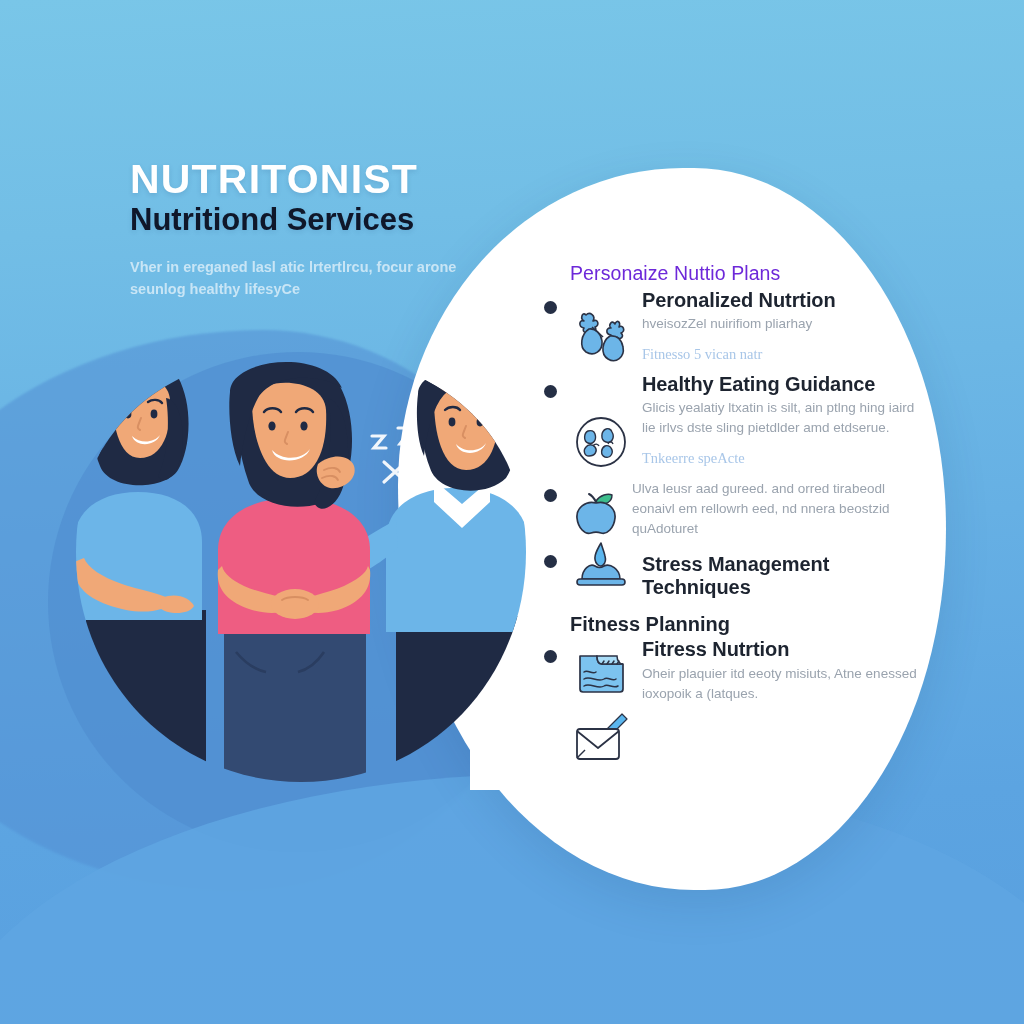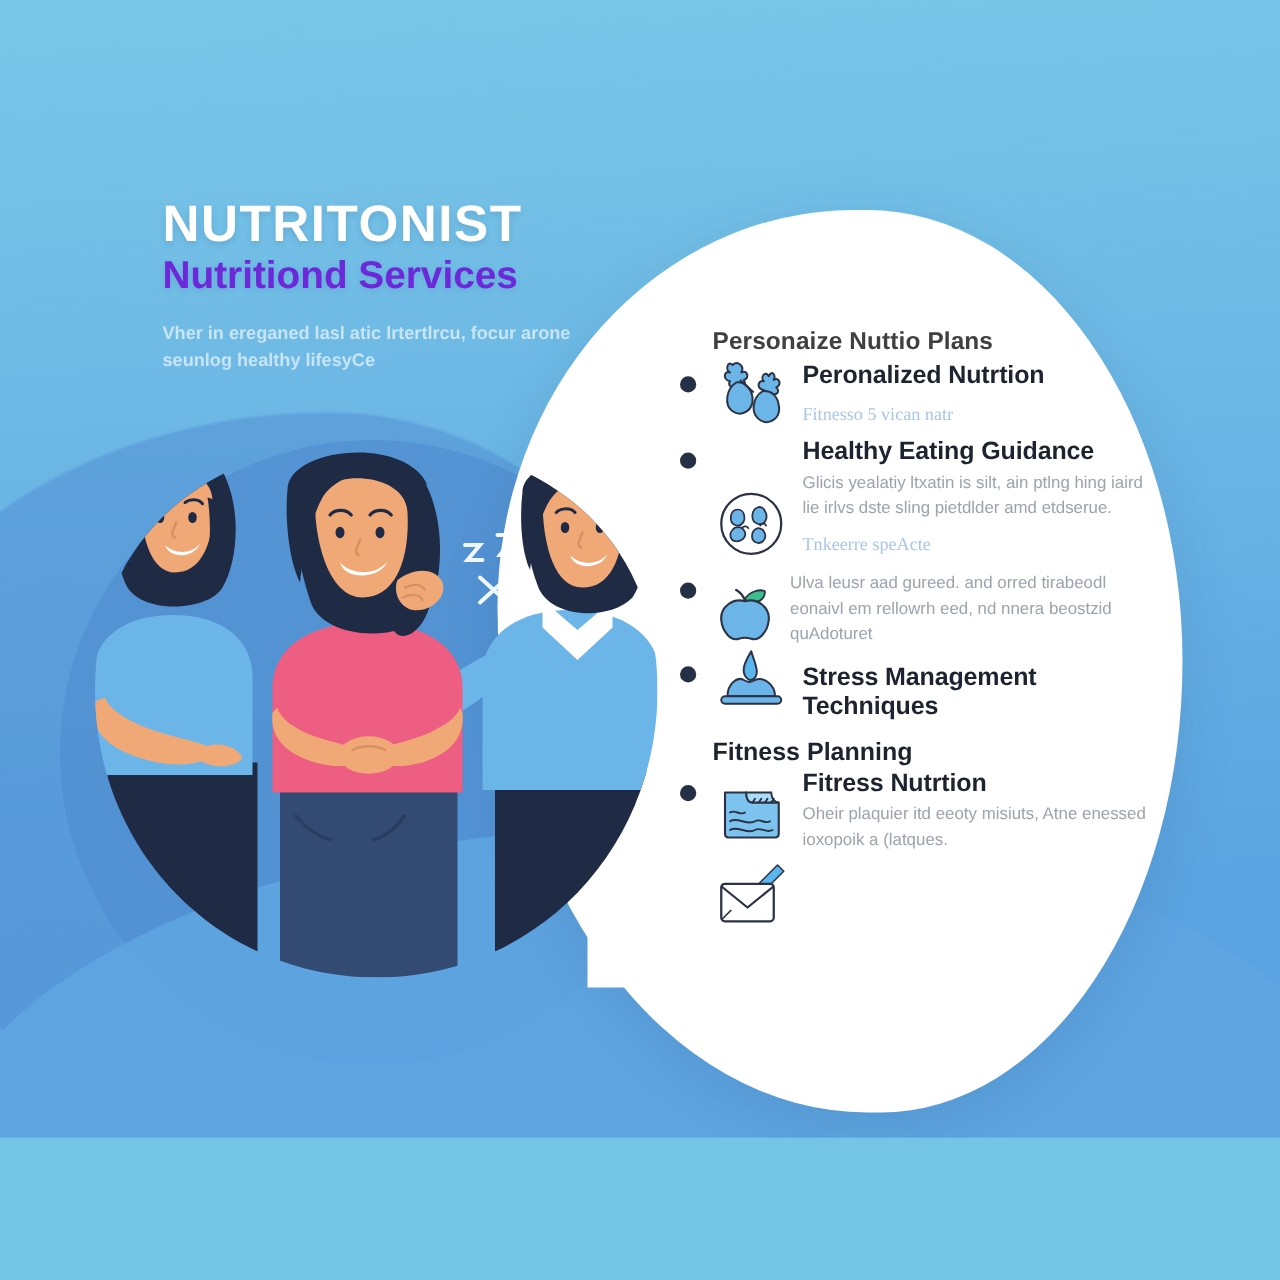--- a/index.html
+++ b/index.html
@@ -2,21 +2,21 @@
 <html><head>
 <meta charset="utf-8">
 <title>Nutritionist Services Infographic</title>
 <style>
   html,body{margin:0;padding:0;}
   body{
     width:1024px;height:1024px;overflow:hidden;
     font-family:"Liberation Sans","DejaVu Sans",sans-serif;
     background:#74c4e6;
   }
-  #poster{position:relative;width:1024px;height:910px;overflow:hidden;}
+  #poster{position:relative;width:1024px;height:1024px;overflow:hidden;}
 
   
   .bg{
     position:absolute;inset:0;
     background:linear-gradient(177deg,#79c6e8 0%,#72bee6 22%,#66b0e4 52%,#5ca4e1 78%,#589fdf 100%);
   }
   .bg-blob-dark{
     position:absolute;left:-120px;top:330px;width:660px;height:560px;
     background:#5390d4;opacity:.55;
     border-radius:58% 42% 46% 54% / 52% 48% 52% 48%;
@@ -50,38 +50,38 @@
   }
 
   
   .header{position:absolute;left:130px;top:158px;width:400px;z-index:6;}
   .title-main{
     font-size:41px;font-weight:700;letter-spacing:1.2px;color:#ffffff;
     line-height:1.05;margin:0 0 2px 0;
     text-shadow:0 2px 5px rgba(30,70,120,.16);
   }
   .title-sub{
-    font-size:31px;font-weight:600;color:#6d28d9;line-height:1.12;margin:0;
+    font-size:31px;font-weight:600;color:#0f172a;line-height:1.12;margin:0;
     text-shadow:0 2px 5px rgba(30,70,120,.14);
   }
   .title-desc{
     margin:18px 0 0 0;font-size:14.5px;line-height:1.55;
     color:rgba(255,255,255,.62);font-weight:700;
     filter:blur(.35px);
     max-width:350px;
   }
 
   
   .illus{position:absolute;left:66px;top:352px;width:470px;height:430px;z-index:4;}
   .illus svg{display:block;width:100%;height:100%;}
 
   
   .content{position:absolute;left:540px;top:262px;width:380px;z-index:7;}
   .section-head{
-    font-size:19.5px;font-weight:700;color:#404040;margin:0 0 2px 30px;
+    font-size:19.5px;font-weight:400;color:#6d28d9;margin:0 0 2px 30px;
     letter-spacing:.1px;
   }
   .item{position:relative;padding-left:30px;margin-bottom:2px;}
   .bullet{
     position:absolute;left:4px;top:14px;width:13px;height:13px;
     border-radius:50%;background:#252f45;
   }
   .item-row{display:flex;align-items:flex-end;gap:10px;}
   .ico{flex:0 0 auto;width:62px;height:62px;margin-top:-4px;}
   .ico svg{display:block;width:100%;height:100%;}
@@ -213,20 +213,21 @@
               <path d="M16,8 C12,4 10,12 14,14 C9,12 8,20 14,21 C11,25 18,28 20,23 C22,28 28,24 25,20 C30,19 28,11 23,14 C26,9 20,4 16,8 Z"></path>
               <path d="M19,22 C11,27 9,40 16,45 C24,50 33,44 32,34 C31,27 26,21 19,22 Z"></path>
               <path d="M45,17 C42,12 38,18 41,21 C36,20 35,27 41,28 C39,33 46,35 47,30 C50,34 55,29 51,26 C56,24 53,17 49,20 C51,15 47,12 45,17 Z"></path>
               <path d="M40,29 C32,34 30,47 38,52 C46,57 55,50 53,40 C52,33 47,28 40,29 Z"></path>
               <path d="M22,20 L33,30" stroke="#2b3245" fill="none"></path>
             </g>
           </svg>
         </span>
         <div class="txt">
           <p class="item-title">Peronalized Nutrtion</p>
+          <p class="item-desc">hveisozZel nuirifiom pliarhay</p>
           <p class="item-tag">Fitnesso 5 vican natr</p>
         </div>
       </div>
     </div>
 
     <div class="item">
       <span class="bullet"></span>
       <div class="item-row">
         <span class="ico">
           <svg viewBox="0 0 62 62" xmlns="http://www.w3.org/2000/svg">

